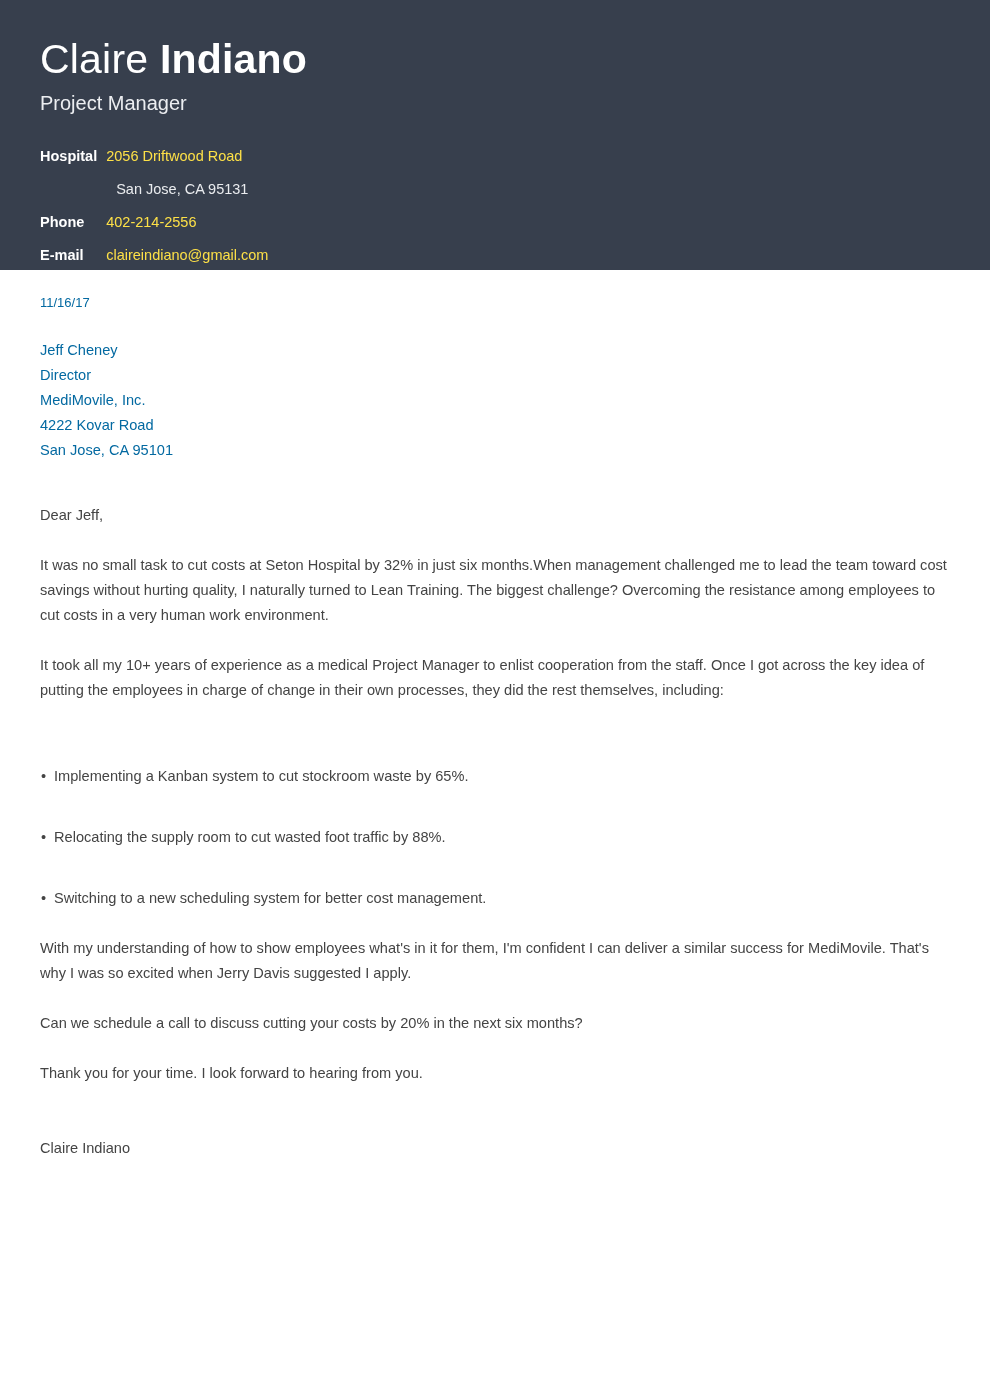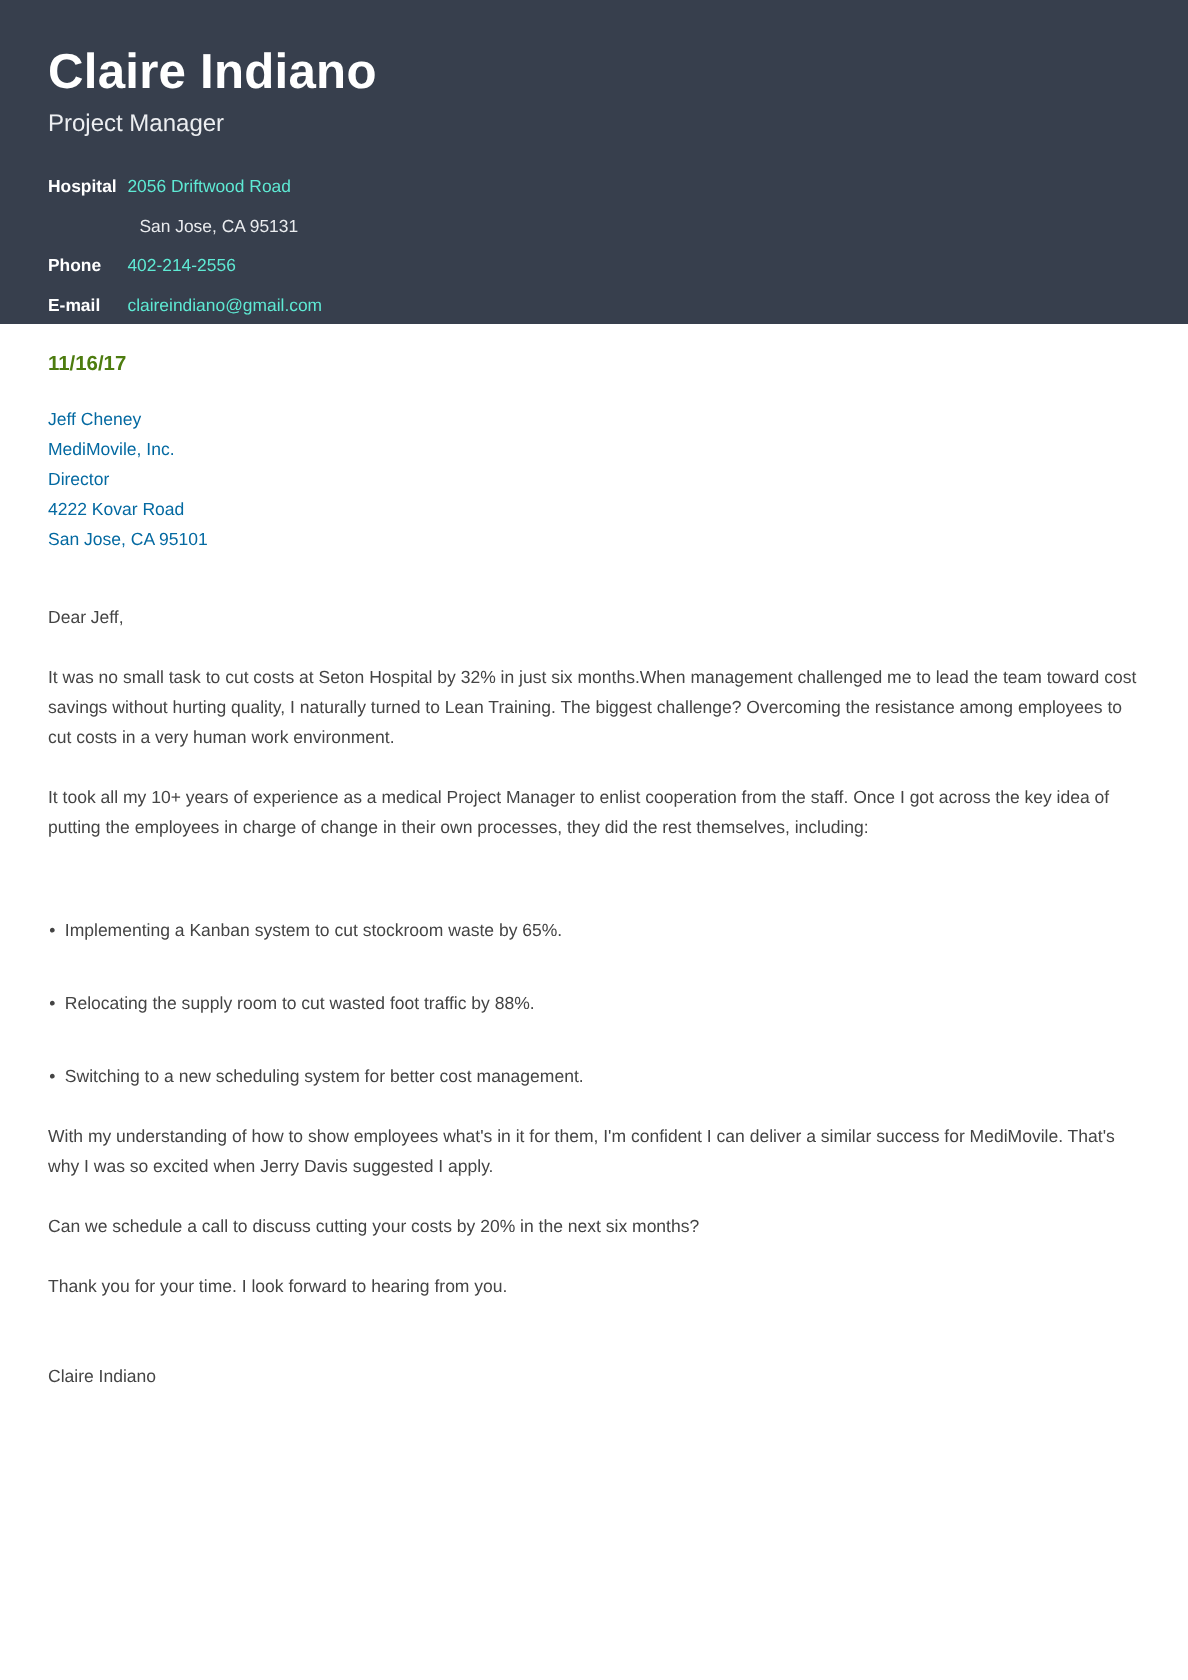--- a/index.html
+++ b/index.html
@@ -34,21 +34,21 @@
   }
 
   .name-line {
     font-size: 41px;
     line-height: 50px;
     letter-spacing: 0.2px;
     white-space: nowrap;
     margin: 0 0 4px 0;
   }
   .name-first {
-    font-weight: 700;
+    font-weight: 400;
     color: #ffffff;
   }
   .name-last {
     font-weight: 700;
     color: #ffffff;
     margin-top: 44px;
   }
 
   .job-title {
     font-size: 20px;
@@ -70,43 +70,42 @@
     white-space: nowrap;
   }
   .contact-label {
     font-weight: 700;
     color: #ffffff;
     padding-right: 9px !important;
     text-align: left;
   }
   .contact-value {
     font-weight: 400;
-    color: #5eead4;
+    color: #fde047;
   }
   .contact-value-cont {
     font-weight: 400;
     color: #eaecef;
     padding-left: 10px !important;
   }
 
   
   .letter-body {
     padding: 0 40px;
     color: #444444;
     font-size: 14.6px;
     line-height: 25px;
   }
 
   .date-line {
     margin: 0;
     padding-top: 20px;
-    font-size: 17px;
-    line-height: 25px;
-    color: #4d7c0f;
-    font-weight: bold;
+    font-size: 13px;
+    line-height: 25px;
+    color: #0369a1;
   }
 
   .recipient-block {
     margin: 0;
     padding-top: 23px;
   }
   .recipient-line {
     margin: 0;
     font-size: 14.6px;
     line-height: 25px;
@@ -198,22 +197,22 @@
     </table>
 
   </div>
 
   <div class="letter-body">
 
     <p class="date-line">11/16/17</p>
 
     <div class="recipient-block">
       <p class="recipient-line">Jeff Cheney</p>
+      <p class="recipient-line">Director</p>
       <p class="recipient-line">MediMovile, Inc.</p>
-      <p class="recipient-line">Director</p>
       <p class="recipient-line">4222 Kovar Road</p>
       <p class="recipient-line">San Jose, CA 95101</p>
     </div>
 
     <p class="salutation">Dear Jeff,</p>
 
     <p class="body-para">It was no small task to cut costs at Seton Hospital by 32% in just six months.When management challenged me to lead the team toward cost savings without hurting quality, I naturally turned to Lean Training. The biggest challenge? Overcoming the resistance among employees to cut costs in a very human work environment.</p>
 
     <p class="body-para">It took all my 10+ years of experience as a medical Project Manager to enlist cooperation from the staff. Once I got across the key idea of putting the employees in charge of change in their own processes, they did the rest themselves, including:</p>
 

